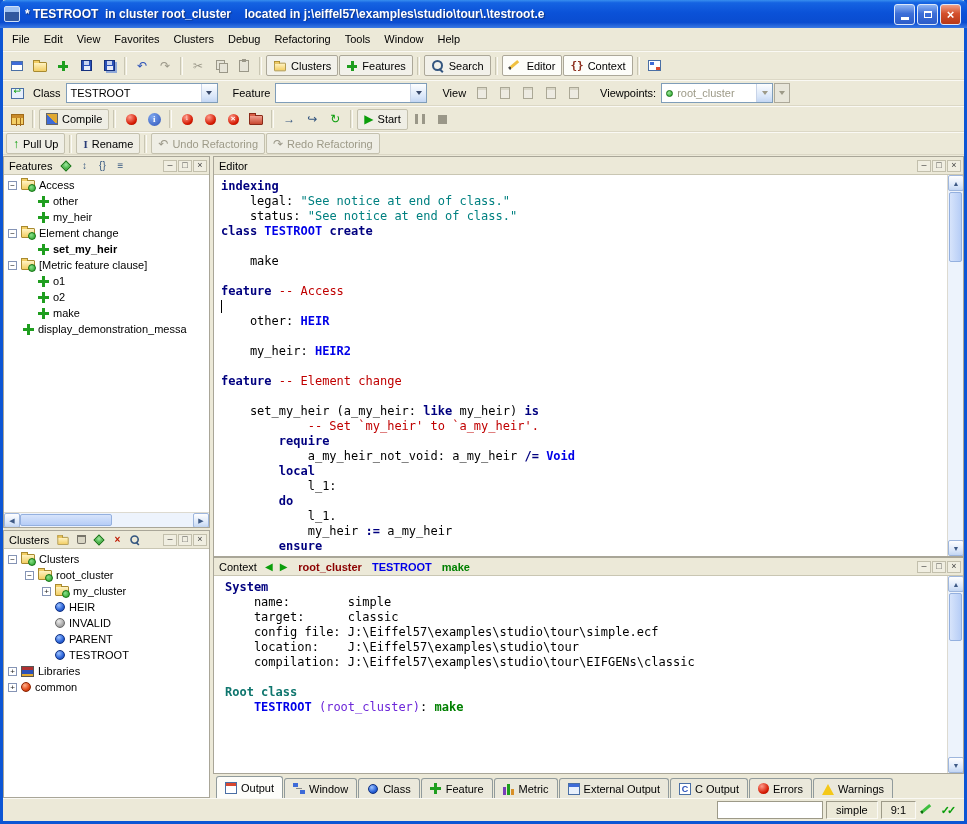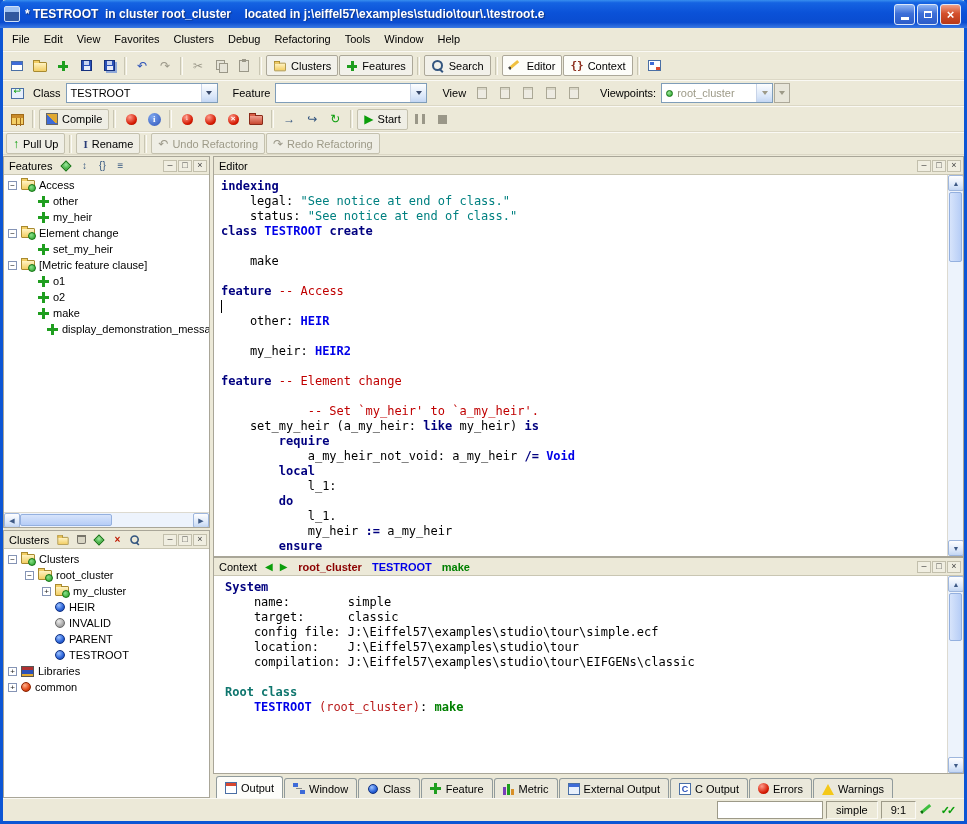--- a/index.html
+++ b/index.html
@@ -137,21 +137,21 @@
 .codewrap{flex:1;display:flex;min-height:0}
 .code{flex:1;overflow:hidden;background:#fff;font:12px "DejaVu Sans Mono",monospace;line-height:15px;padding:4px 0 0 7px}
 .cl{white-space:pre;min-height:15px}
 .t-k{color:#00007F;font-weight:bold}
 .t-p{color:#000}
 .t-s{color:#008080}
 .t-m{color:#C00000}
 .t-c{color:#0000E8;font-weight:bold}
 .t-o{color:#00007F;font-weight:bold}
 .t-g{color:#008000;font-weight:bold}
-.t-r{color:#b91c1c}
+.t-r{color:#6d28d9}
 .t-b{color:#0000E8;font-weight:bold}
 .t-rc{color:#0f766e;font-weight:bold}
 .caret{display:inline-block;width:1px;height:13px;background:#000;vertical-align:middle}
 
 
 .vscroll{width:16px;flex:none;background:#EDF3FC;border-left:1px solid #DDDAD0;display:flex;flex-direction:column}
 .hscroll{height:15px;flex:none;background:#EDF3FC;border-top:1px solid #DDDAD0;display:flex}
 .sbtn{width:16px;height:15px;flex:none;background:linear-gradient(180deg,#FEFEFF,#D9E6F9 70%,#C3D6F3);border:1px solid #9EB6DD;border-radius:2px;color:#3E5A86;font-size:7px;display:flex;align-items:center;justify-content:center}
 .vscroll .sbtn{height:16px}
 .vtrack{flex:1;position:relative}
@@ -437,21 +437,21 @@
             <div class="trow" style="padding-left: 21px;">
               <span class="exp exp-none"></span>
               <span class="ic ic-feature"></span>
               <span>my_heir</span>
             </div>
             <div class="trow" style="padding-left: 4px;">
               <span class="exp">−</span>
               <span class="ic ic-ffolder"></span>
               <span>Element change</span>
             </div>
-            <div class="trow" style="padding-left: 21px;">
+            <div class="trow" style="padding-left: 21px; font-weight: bold;">
               <span class="exp exp-none"></span>
               <span class="ic ic-feature"></span>
               <span>set_my_heir</span>
             </div>
             <div class="trow" style="padding-left: 4px;">
               <span class="exp">−</span>
               <span class="ic ic-ffolder"></span>
               <span>[Metric feature clause]</span>
             </div>
             <div class="trow" style="padding-left: 21px;">
@@ -462,21 +462,21 @@
             <div class="trow" style="padding-left: 21px;">
               <span class="exp exp-none"></span>
               <span class="ic ic-feature"></span>
               <span>o2</span>
             </div>
             <div class="trow" style="padding-left: 21px;">
               <span class="exp exp-none"></span>
               <span class="ic ic-feature"></span>
               <span>make</span>
             </div>
-            <div class="trow" style="padding-left: 30px;">
+            <div class="trow" style="padding-left: 6px;">
               <span class="exp exp-none"></span>
               <span class="ic ic-feature"></span>
               <span>display_demonstration_messa</span>
             </div>
           </div>
         <div class="hscroll">
           <span class="sbtn">◀</span>
           <span class="htrack">
               <span class="hthumb"></span>
             </span>
@@ -580,22 +580,22 @@
               <div class="cl"><span class="t-p">    make</span></div>
               <div class="cl"></div>
               <div class="cl"><span class="t-k">feature</span><span class="t-m"> -- Access</span></div>
               <div class="cl"><span class="caret"></span></div>
               <div class="cl"><span class="t-p">    other: </span><span class="t-c">HEIR</span></div>
               <div class="cl"></div>
               <div class="cl"><span class="t-p">    my_heir: </span><span class="t-c">HEIR2</span></div>
               <div class="cl"></div>
               <div class="cl"><span class="t-k">feature</span><span class="t-m"> -- Element change</span></div>
               <div class="cl"></div>
+              <div class="cl"><span class="t-p">    set_my_heir (a_my_heir: </span><span class="t-k">like</span><span class="t-p"> my_heir) </span><span class="t-k">is</span></div>
               <div class="cl"><span class="t-m">            -- Set `my_heir' to `a_my_heir'.</span></div>
-              <div class="cl"><span class="t-p">    set_my_heir (a_my_heir: </span><span class="t-k">like</span><span class="t-p"> my_heir) </span><span class="t-k">is</span></div>
               <div class="cl"><span class="t-k">        require</span></div>
               <div class="cl"><span class="t-p">            a_my_heir_not_void: a_my_heir </span><span class="t-o">/=</span><span class="t-p"> </span><span class="t-c">Void</span></div>
               <div class="cl"><span class="t-k">        local</span></div>
               <div class="cl"><span class="t-p">            l_1:</span></div>
               <div class="cl"><span class="t-k">        do</span></div>
               <div class="cl"><span class="t-p">            l_1.</span></div>
               <div class="cl"><span class="t-p">            my_heir </span><span class="t-o">:=</span><span class="t-p"> a_my_heir</span></div>
               <div class="cl"><span class="t-k">        ensure</span></div>
             </div>
           <div class="vscroll">

